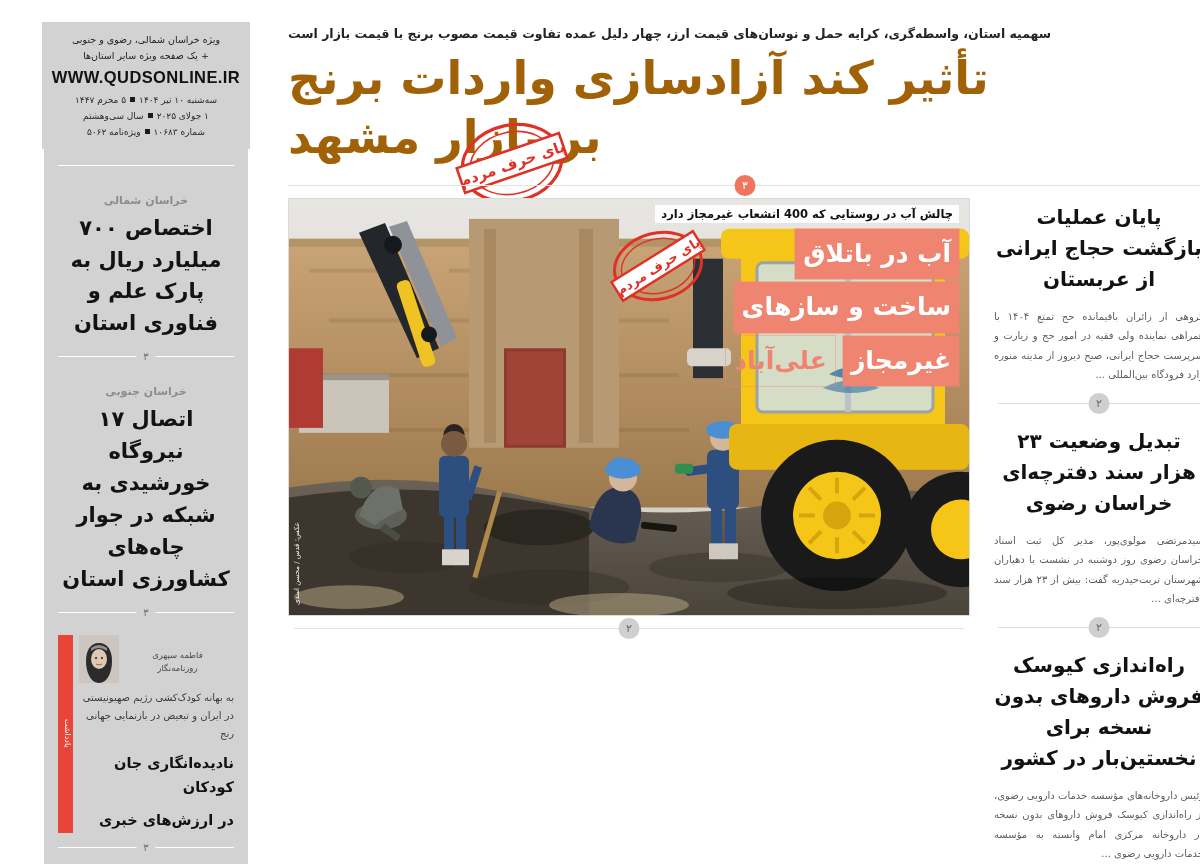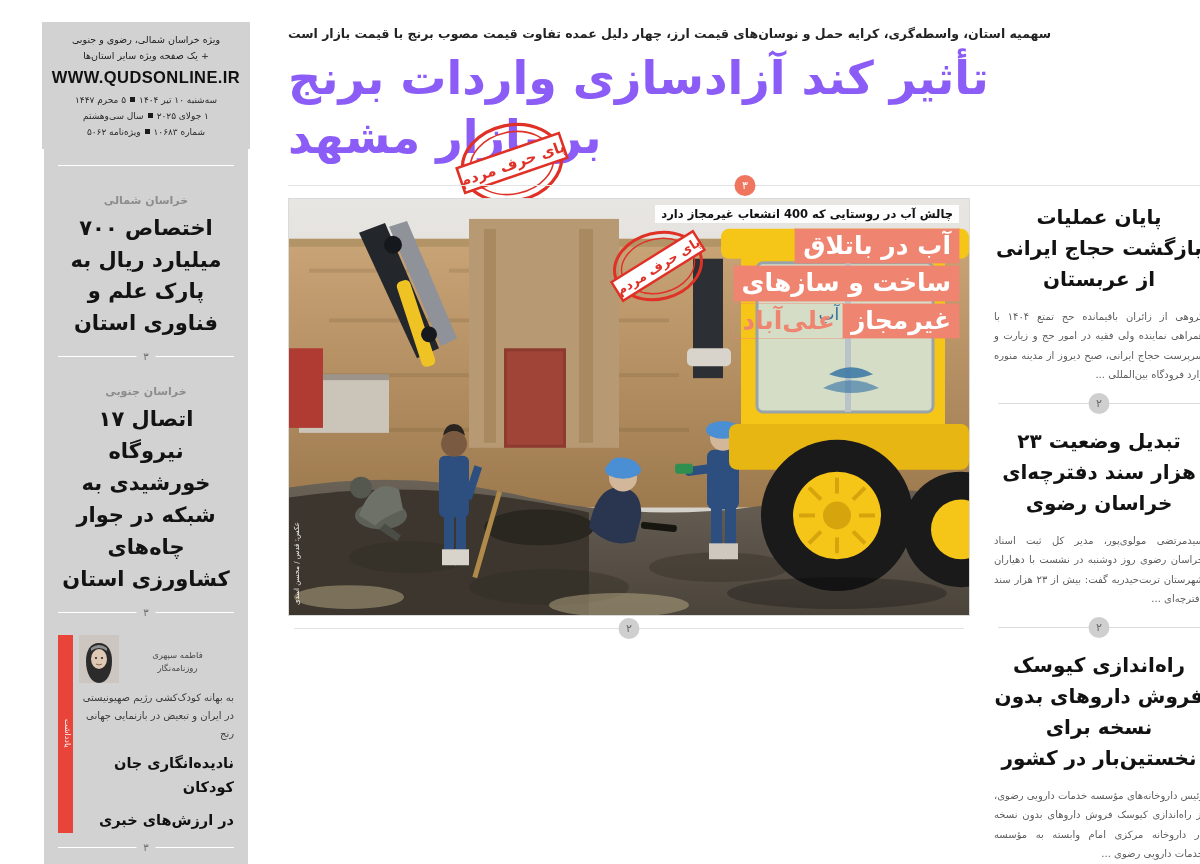--- a/index.html
+++ b/index.html
@@ -78,21 +78,21 @@
   
   .main{width:960px;height:688px;position:relative;box-sizing:border-box;flex:0 0 960px;}
 
   
   .top{padding:26px 40px 0 22px;position:relative;}
   .over-line{
     text-align:left;font-size:12.5px;color:#232323;letter-spacing:-.2px;margin:0 0 8px;
     font-weight:600;
   }
   .main-head{
-    text-align:left;font-weight:bold;color:#8b5cf6;
+    text-align:left;font-weight:bold;color:#a16207;
     font-size:46px;line-height:1.28;letter-spacing:-1px;margin:0;
   }
   .head-l2{text-align:left;}
   .stamp{
     position:absolute;left:182px;top:120px;width:128px;height:86px;
     transform:rotate(-12deg);pointer-events:none;
   }
   .divider{
     position:relative;height:1px;background:#e3e3e3;margin:18px 24px 0 22px;
   }
@@ -125,22 +125,23 @@
     border:1px solid #dadada;box-sizing:border-box;
   }
   .ph-caption{
     position:absolute;top:6px;right:10px;background:rgba(255,255,255,.92);
     color:#111;font-size:11.5px;font-weight:bold;padding:2px 6px;letter-spacing:-.2px;
     z-index:4;
   }
   .ph-lines{position:absolute;top:30px;right:10px;z-index:4;text-align:right;}
   .ph-line{
     display:inline-block;background:#ef8570;color:#fff;font-weight:bold;
-    font-size:25px;line-height:1.22;padding:2px 8px;margin-bottom:3px;letter-spacing:-.5px;
+    font-size:25px;line-height:1.22;padding:10px 8px;margin-bottom:3px;letter-spacing:-.5px;
     box-shadow:0 0 0 1px rgba(239,133,112,.4);
+    margin-left:8px;
   }
   .ph-line.w{background:transparent;color:#ef8570;-webkit-text-stroke:0;}
   .ph-stamp{position:absolute;top:28px;right:255px;width:112px;height:78px;transform:rotate(-14deg);z-index:5;}
   .ph-credit{
     position:absolute;left:4px;bottom:10px;z-index:4;color:#fff;font-size:7px;
     writing-mode:vertical-rl;transform:rotate(180deg);letter-spacing:.5px;opacity:.95;
   }
 </style>
 </head>
 <body>

